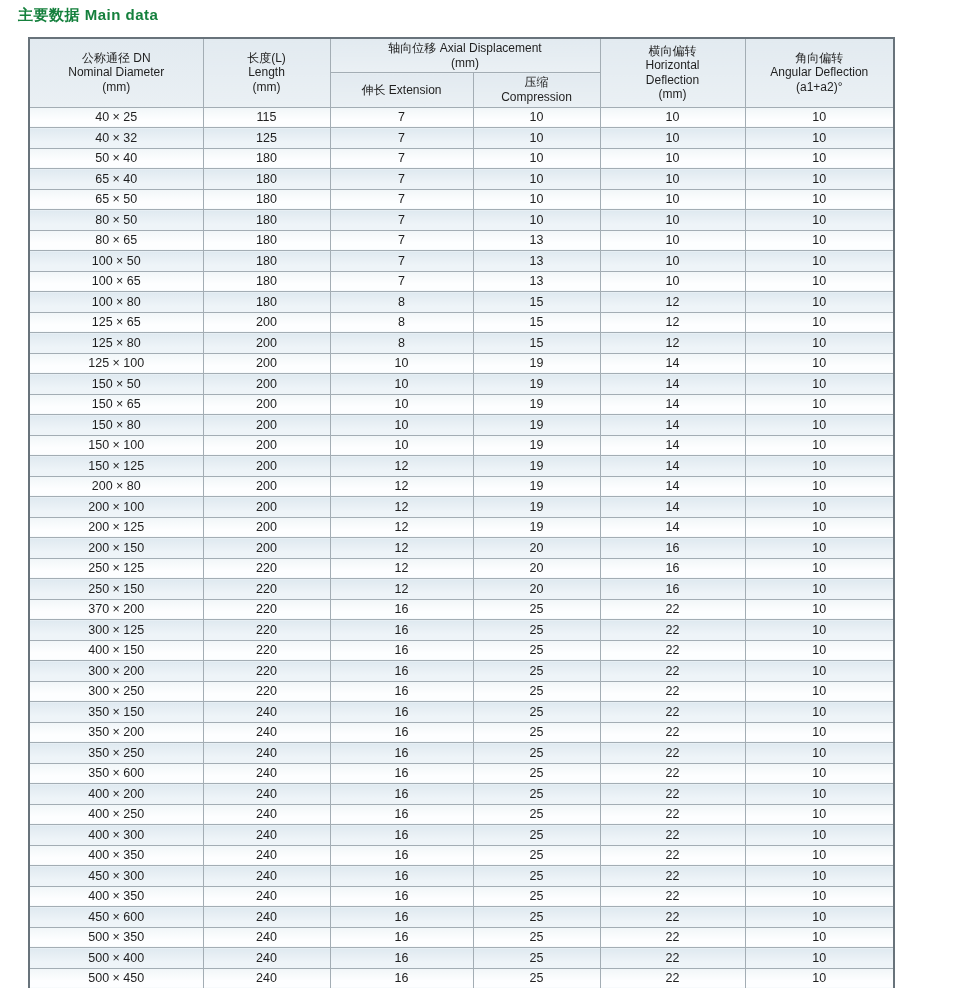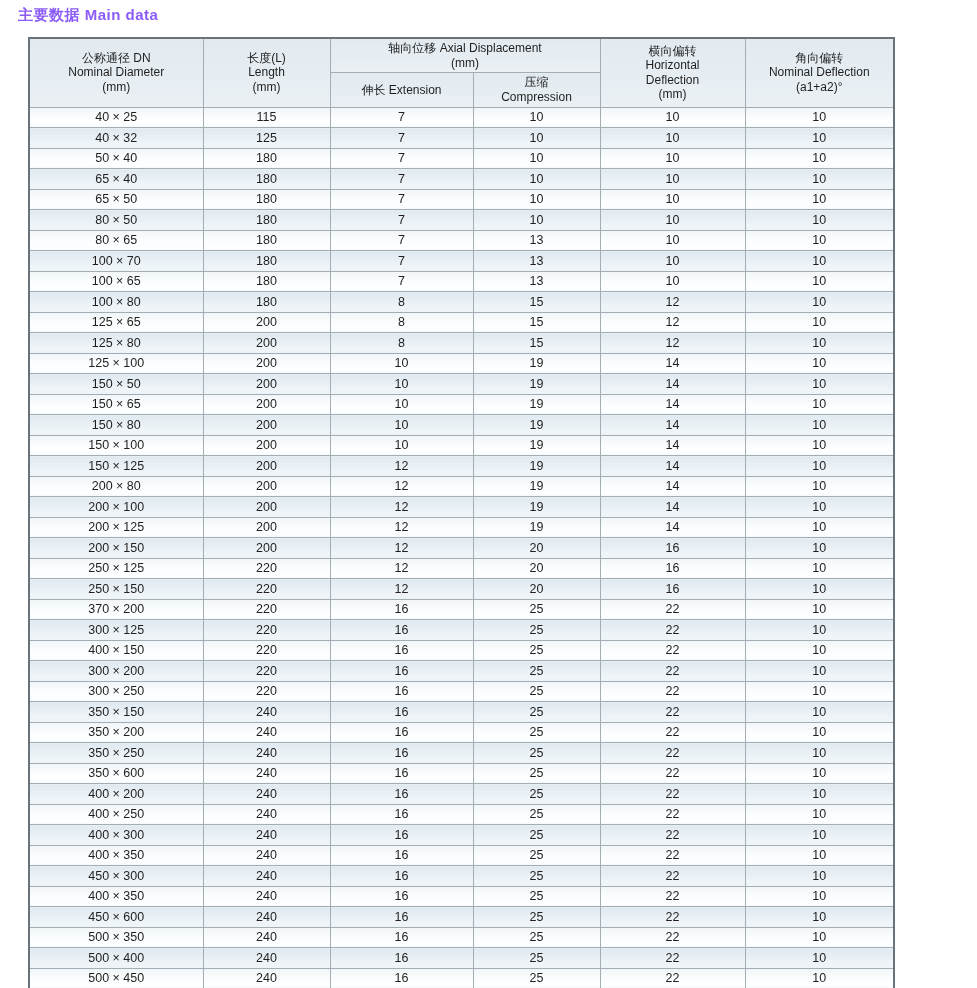--- a/index.html
+++ b/index.html
@@ -11,21 +11,21 @@
   }
   html,body{margin:0;padding:0;}
   body{
     width:977px;height:988px;background:#ffffff;
     font-family:"Liberation Sans", sans-serif;
     color:var(--text);
     position:relative;overflow:hidden;
   }
   .title{
     margin:0;position:absolute;left:18px;top:6px;
-    font-size:15px;font-weight:bold;color:#8b5cf6;
+    font-size:15px;font-weight:bold;color:#15803d;
     letter-spacing:0.5px;white-space:pre;
   }
   table.main-table{
     position:absolute;left:28px;top:37px;
     width:865px;border-collapse:collapse;table-layout:fixed;
     border:2px solid var(--border-outer);
   }
   th,td{
     border:1px solid var(--border-inner);
     text-align:center;vertical-align:middle;
@@ -70,21 +70,21 @@
 (mm)</th>
         <th rowspan="2">长度(L)
 Length
 (mm)</th>
         <th colspan="2">轴向位移 Axial Displacement
 (mm)</th>
         <th rowspan="2">横向偏转
 Horizontal Deflection
 (mm)</th>
         <th rowspan="2">角向偏转
-Nominal Deflection
+Angular Deflection
 (a1+a2)°</th>
       </tr>
       <tr class="sub-row">
         <th>伸长 Extension</th>
         <th>压缩 Compression</th>
       </tr>
     </thead>
     <tbody id="table-body">
         <tr>
           <td>40 × 25</td>
@@ -136,21 +136,21 @@
         </tr>
         <tr>
           <td>80 × 65</td>
           <td>180</td>
           <td>7</td>
           <td>13</td>
           <td>10</td>
           <td>10</td>
         </tr>
         <tr>
-          <td>100 × 70</td>
+          <td>100 × 50</td>
           <td>180</td>
           <td>7</td>
           <td>13</td>
           <td>10</td>
           <td>10</td>
         </tr>
         <tr>
           <td>100 × 65</td>
           <td>180</td>
           <td>7</td>

